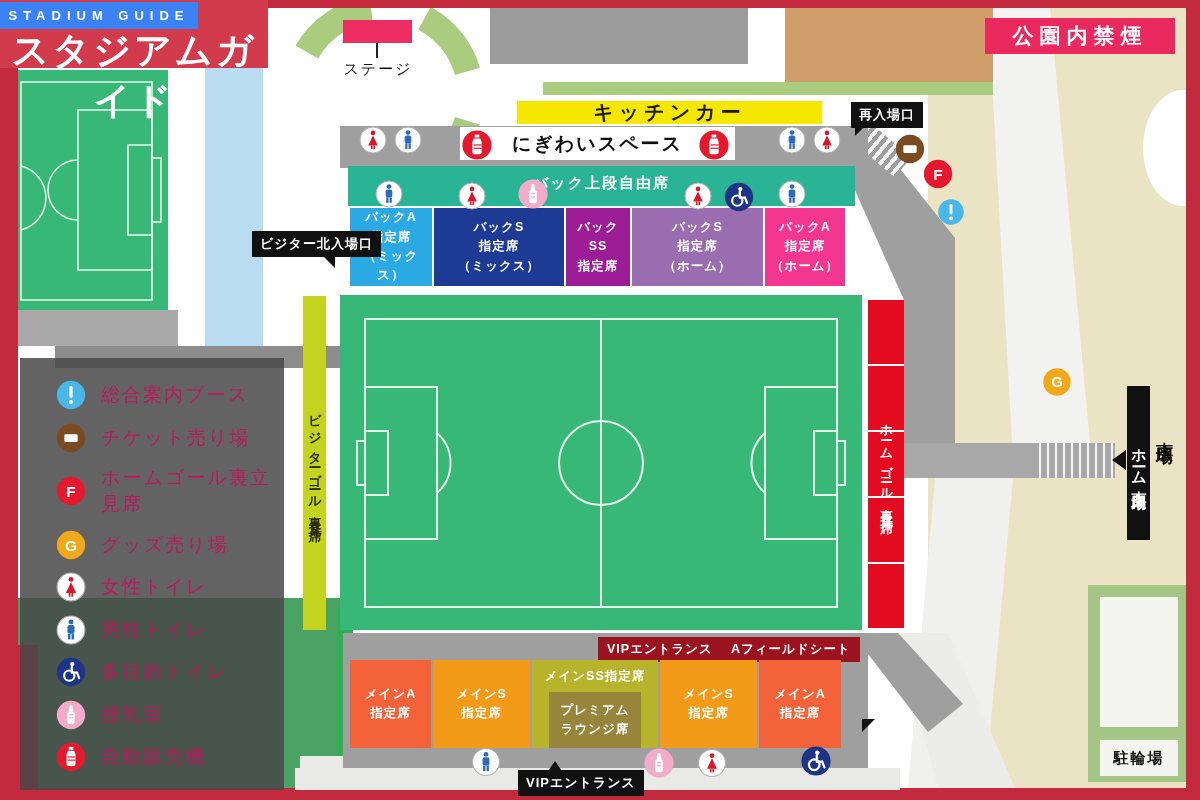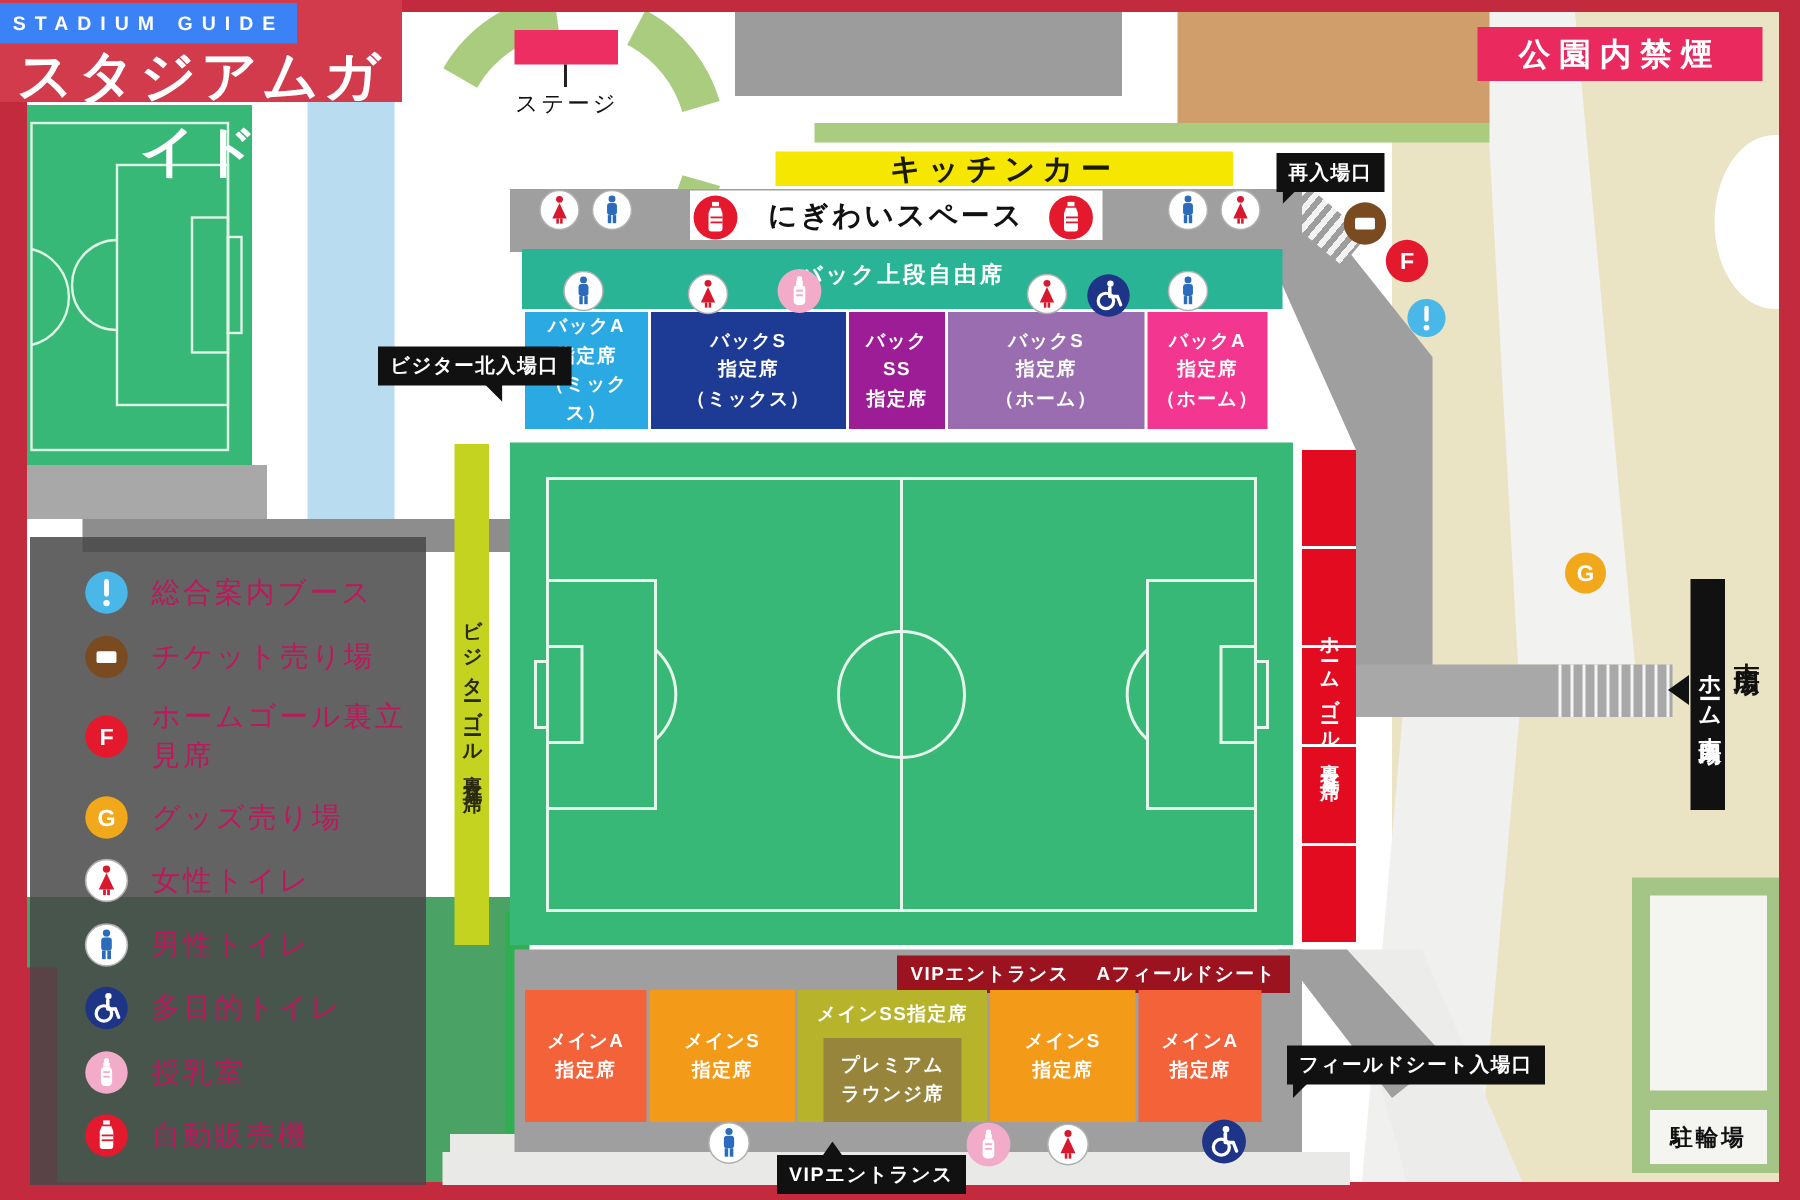--- a/index.html
+++ b/index.html
@@ -227,21 +227,20 @@
 <div class="black-label" style="left:252px;top:231px">ビジター北入場口</div>
 <div class="tail" style="left:320px;top:253px;width:15px;height:15px;clip-path:polygon(0 0,100% 0,100% 100%)"></div>
 
 <div class="black-label" style="left:851px;top:102px">再入場口</div>
 <div class="tail" style="left:855px;top:123px;width:13px;height:13px;clip-path:polygon(0 0,100% 0,0 100%)"></div>
 
 <div id="home-south-gate" class="abs">ホーム南入場口</div>
 <div class="abs" id="bridge-arrow"></div>
 <div class="abs" id="south-plaza">南広場</div>
 
-<div class="black-label" style="left:858px;top:697px">フィールドシート入場口</div>
 <div class="tail" style="left:862px;top:719px;width:13px;height:13px;clip-path:polygon(0 0,100% 0,0 100%)"></div>
 
 <div class="black-label" style="left:518px;top:770px">VIPエントランス</div>
 <div class="tail" style="left:548px;top:761px;width:14px;height:10px;clip-path:polygon(50% 0,0 100%,100% 100%)"></div>
 
 <div class="abs" id="bike-parking">駐輪場</div>
 
 <div class="abs" id="legend">
       <div class="legend-row">
         <span class="icon">

